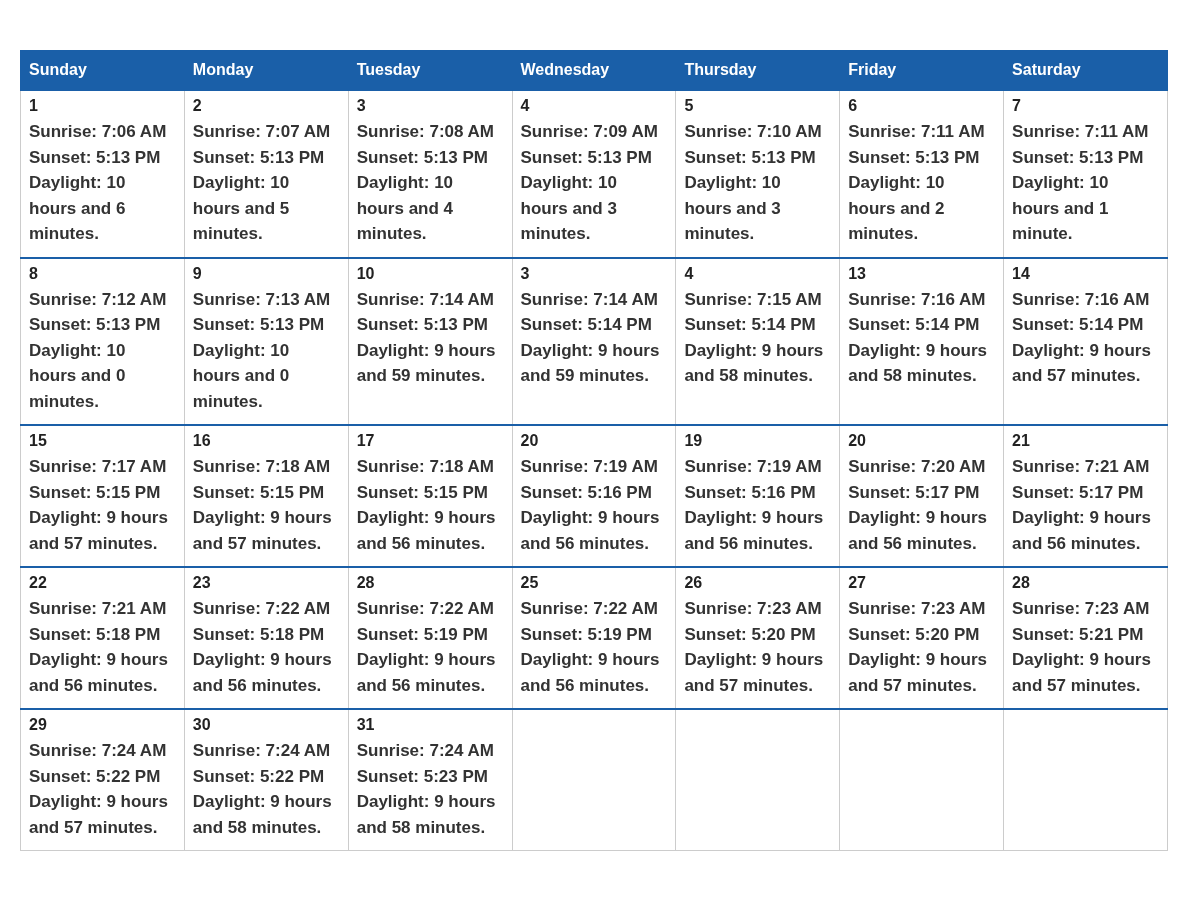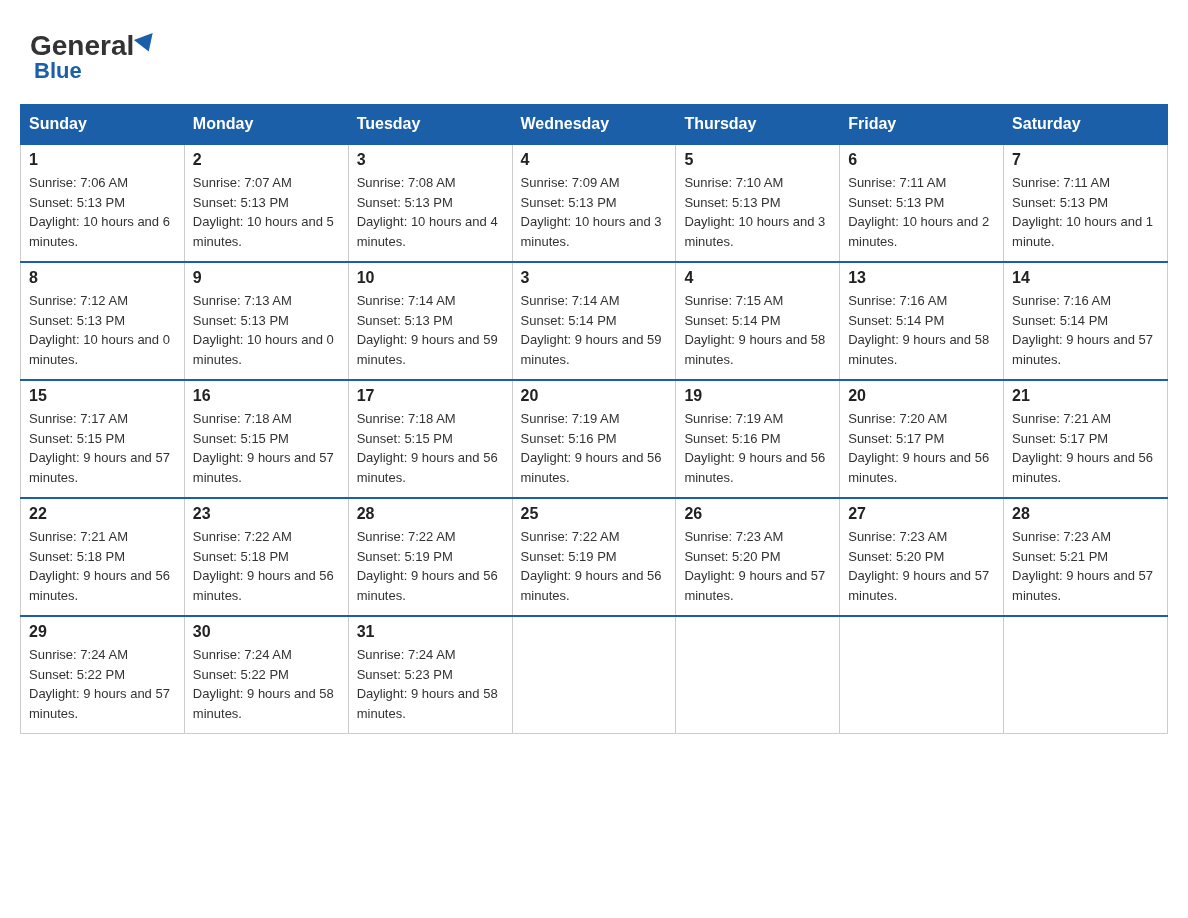--- a/index.html
+++ b/index.html
@@ -86,40 +86,34 @@
       height: 110px;
     }
     .day-number {
       font-size: 16px;
       font-weight: bold;
       color: #222;
       display: block;
       margin-bottom: 4px;
     }
     .day-info {
-      font-size: 13px;
+      font-size: 17px;
       line-height: 1.5;
       color: #333;
+      font-weight: bold;
     }
     .empty-cell {
       background: #fff;
       border-top: 2px solid #1a5fa8;
     }
   </style>
 </head>
 <body>
 
 <div class="header">
-  <div class="logo">
-    <div class="logo-text">
-      <span class="logo-general">General</span>
-      <span class="logo-triangle"></span>
-    </div>
-    <div class="logo-sub">Blue</div>
-  </div>
 </div>
 
 <table class="calendar">
   <thead>
     <tr>
 
     <th>Sunday</th>
         <th>Monday</th>
         <th>Tuesday</th>
         <th>Wednesday</th>

